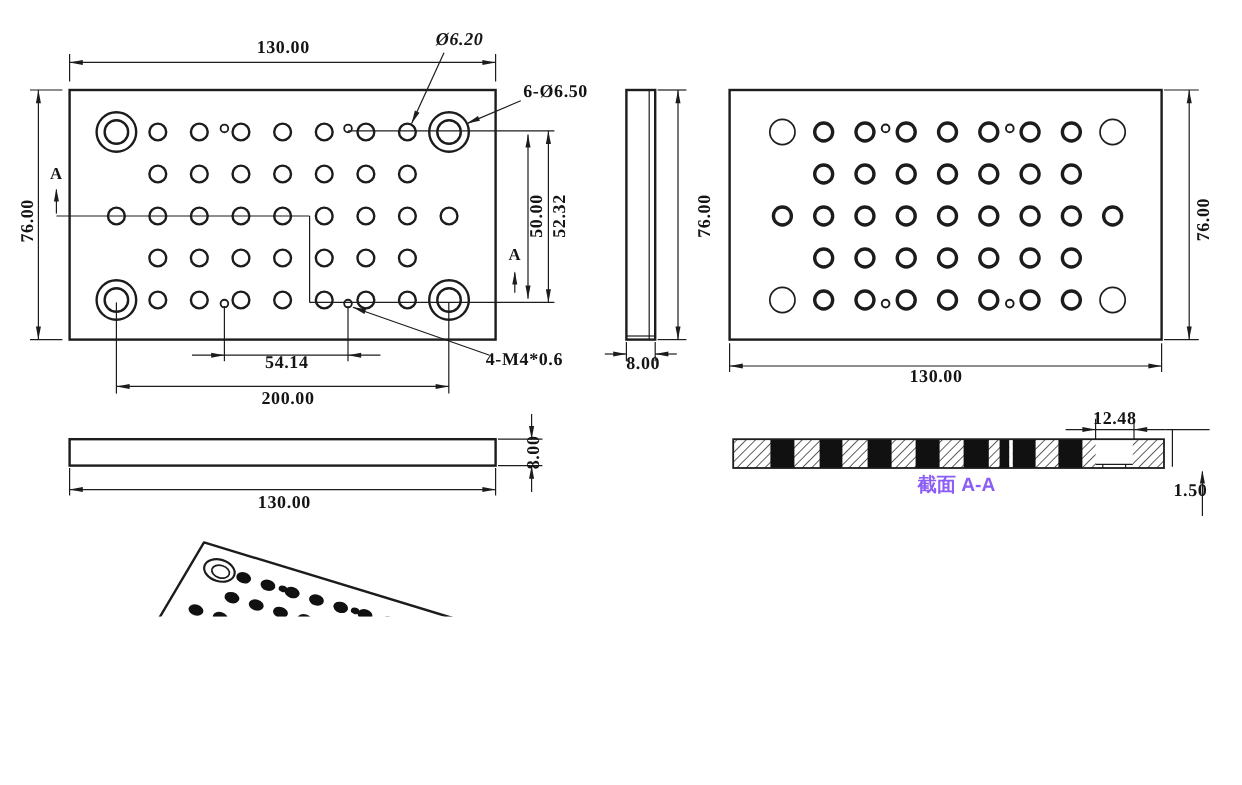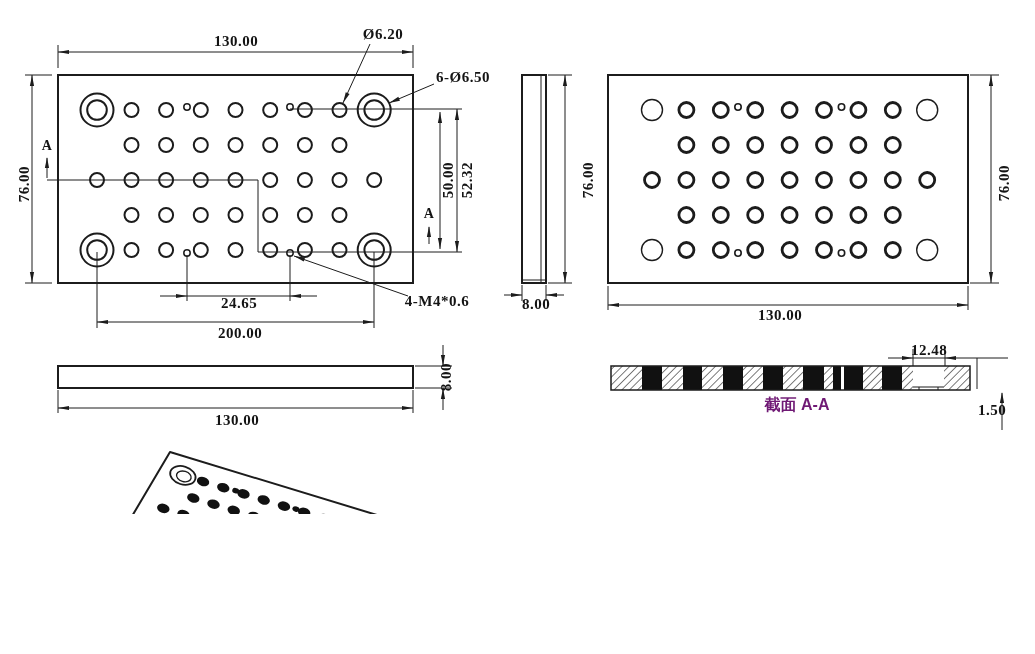--- a/index.html
+++ b/index.html
@@ -3,21 +3,21 @@
 <meta charset="utf-8">
 <style>
   html,body{margin:0;padding:0;background:#fff;}
   .canvas{position:relative;width:1035px;height:514px;background:#ffffff;overflow:hidden;
           font-family:"Liberation Serif",serif;}
   .canvas svg{position:absolute;left:0;top:0;}
   .dim{position:absolute;font:bold 15px "Liberation Serif",serif;color:#141414;
        white-space:nowrap;transform:translate(-50%,-50%);letter-spacing:0.5px;}
   .rot{transform:translate(-50%,-50%) rotate(-90deg);}
   .amark{font:bold 14px "Liberation Serif",serif;}
-  .seclabel{position:absolute;font:bold 16px "Liberation Sans",sans-serif;color:#701a75;
+  .seclabel{position:absolute;font:bold 16px "Liberation Sans",sans-serif;color:#8b5cf6;
             white-space:nowrap;transform:translate(-50%,-50%);}
   .partname{position:absolute;font:500 34px "Liberation Sans",sans-serif;color:#3b82f6;
             white-space:nowrap;transform:translate(-50%,-50%);}
 </style>
 </head>
 <body>
 
 <div class="canvas">
 
   <svg id="cad" width="1035" height="654" viewBox="0 0 1035 654">
@@ -281,25 +281,25 @@
         <polygon points="443,366 440.9,355 445.1,355" fill="#1c1c1c"></polygon>
         <polygon points="443,388 445.1,399 440.9,399" fill="#1c1c1c"></polygon>
         <polygon points="913,358 902,360.1 902,355.9" fill="#1c1c1c"></polygon>
         <polygon points="945,358 956,355.9 956,360.1" fill="#1c1c1c"></polygon>
         <polygon points="1002,392 1004.1,403 999.9,403" fill="#1c1c1c"></polygon>
       </g>
   </svg>
 
   <div class="dim" style="left:236px;top:41px;">130.00</div>
   <div class="dim rot" style="left:24px;top:184px;">76.00</div>
-  <div class="dim" style="left:383px;top:34px;">Ø6.20</div>
+  <div class="dim" style="left:383px;top:34px;font-style:italic;">Ø6.20</div>
   <div class="dim" style="left:463px;top:77px;">6-Ø6.50</div>
   <div class="dim rot" style="left:448px;top:180px;">50.00</div>
   <div class="dim rot" style="left:467px;top:180px;">52.32</div>
-  <div class="dim" style="left:239px;top:303px;">24.65</div>
+  <div class="dim" style="left:239px;top:303px;">54.14</div>
   <div class="dim" style="left:240px;top:333px;">200.00</div>
   <div class="dim" style="left:437px;top:301px;">4-M4*0.6</div>
   <div class="dim amark" style="left:47px;top:146px;">A</div>
   <div class="dim amark" style="left:429px;top:214px;">A</div>
 
   <div class="dim rot" style="left:588px;top:180px;">76.00</div>
   <div class="dim" style="left:536px;top:304px;">8.00</div>
 
   <div class="dim" style="left:780px;top:315px;">130.00</div>
   <div class="dim rot" style="left:1004px;top:183px;">76.00</div>

